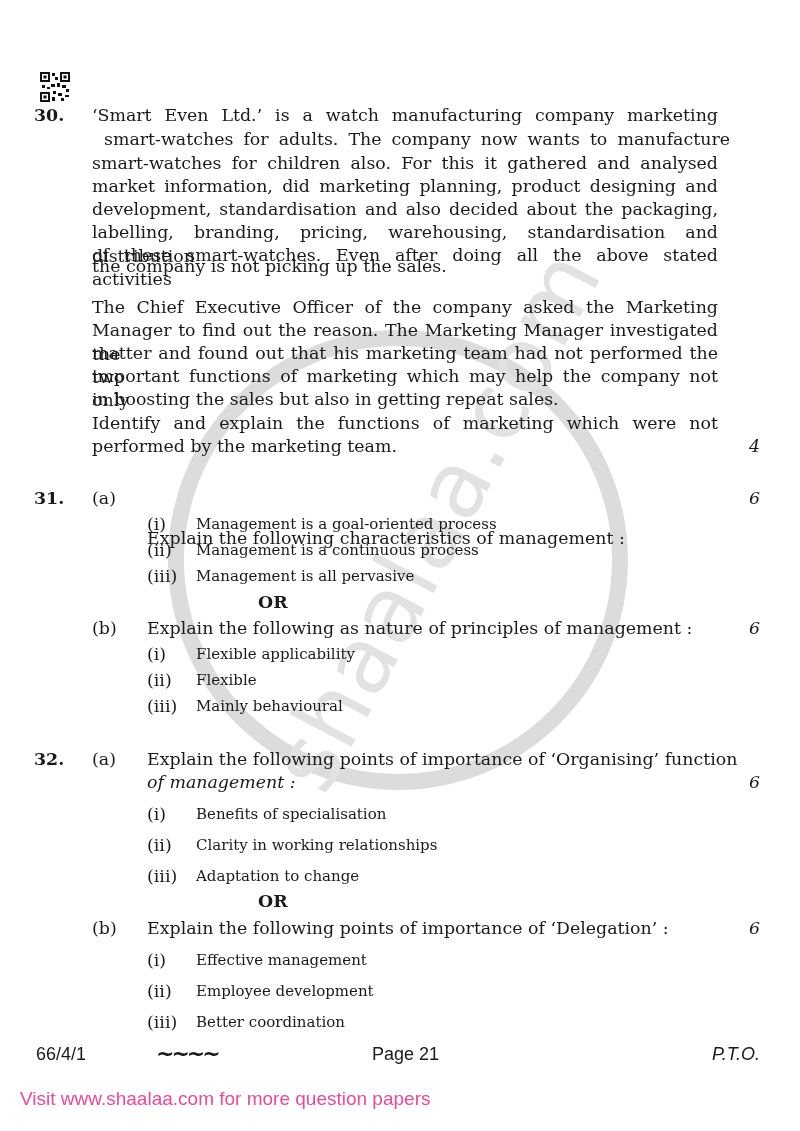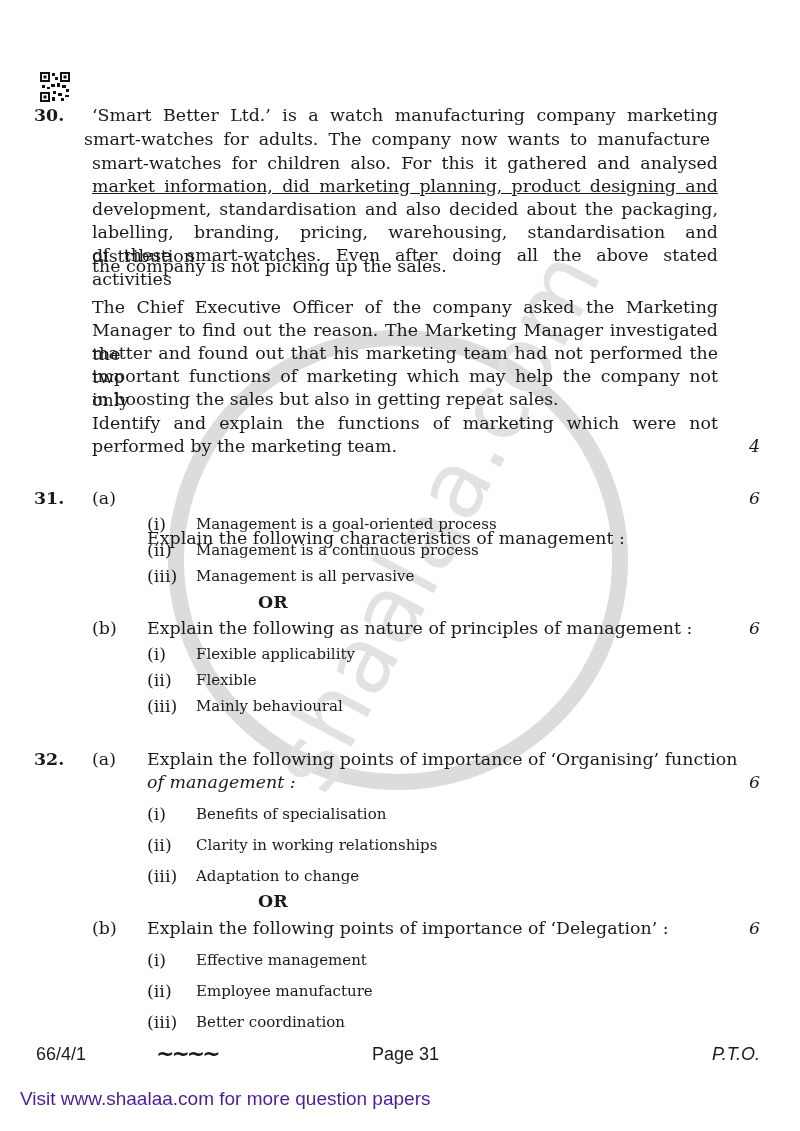--- a/index.html
+++ b/index.html
@@ -34,21 +34,21 @@
     .sub { position: absolute; left: 92px; font-size: 17.4px; line-height: 24px; }
     .roman { position: absolute; left: 147px; font-size: 17.4px; line-height: 24px; }
     .item { position: absolute; left: 196px; font-size: 15px; line-height: 24px; white-space: nowrap; }
     .stem { position: absolute; left: 147px; font-size: 17.4px; line-height: 24px; white-space: nowrap; }
     .or { position: absolute; left: 258px; font-weight: bold; font-size: 17.4px; line-height: 24px; }
 
     .footer { position: absolute; top: 1044px; font-size: 18px; line-height: 20px;
       font-family: "Liberation Sans", "DejaVu Sans", sans-serif; }
     .tilde { position: absolute; left: 156px; top: 1040px; font-size: 22px; font-weight: bold; letter-spacing: -3px; }
     .visit { position: absolute; left: 20px; top: 1088px; font-family: "Liberation Sans", "DejaVu Sans", sans-serif;
-      font-size: 19px; color: #4c1d95; }
+      font-size: 19px; color: #ec4899; }
   </style>
 </head>
 <body>
 
 <div class="page">
 
   <div class="wm-circle"></div>
   <div class="wm-text">shaalaa.com</div>
 
   <svg class="qr" viewBox="0 0 30 30">
@@ -73,24 +73,24 @@
       <rect x="18" y="21" width="4" height="3" fill="#111"></rect>
     <rect x="12" y="25" width="3" height="4" fill="#111"></rect>
       <rect x="21" y="26" width="3" height="3" fill="#111"></rect>
     <rect x="25" y="23" width="4" height="2" fill="#111"></rect>
   </svg>
 
   <div class="content">
 
     <div class="qnum" style="top:103px;">30.</div>
     <div>
-      <div class="line just" style="left:92px;top:103px;width:626px;">‘Smart Better Ltd.’ is a watch manufacturing company marketing</div>
-      <div class="line just" style="left:84px;top:127px;width:626px;">smart-watches for adults. The company now wants to manufacture</div>
+      <div class="line just" style="left:92px;top:103px;width:626px;">‘Smart Even Ltd.’ is a watch manufacturing company marketing</div>
+      <div class="line just" style="left:104px;top:127px;width:626px;">smart-watches for adults. The company now wants to manufacture</div>
       <div class="line just" style="left:92px;top:151px;width:626px;">smart-watches for children also. For this it gathered and analysed</div>
-      <div class="line just" style="left:92px;top:174px;width:626px;text-decoration:underline;">market information, did marketing planning, product designing and</div>
+      <div class="line just" style="left:92px;top:174px;width:626px;">market information, did marketing planning, product designing and</div>
       <div class="line just" style="left:92px;top:197px;width:626px;">development, standardisation and also  decided about the packaging,</div>
       <div class="line just" style="left:92px;top:220px;width:626px;">labelling, branding, pricing, warehousing, standardisation and distribution</div>
       <div class="line just" style="left:92px;top:243px;width:626px;">of these smart-watches. Even after doing all the above stated activities</div>
       <div class="line" style="left:92px;top:254px;">the company is not picking up the sales.</div>
     </div>
     <div>
       <div class="line just" style="left:92px;top:295px;width:626px;">The Chief Executive Officer of the company asked the Marketing</div>
       <div class="line just" style="left:92px;top:318px;width:626px;">Manager to find out the reason. The Marketing Manager investigated the</div>
       <div class="line just" style="left:92px;top:341px;width:626px;">matter and found out that his marketing team had not performed the two</div>
       <div class="line just" style="left:92px;top:364px;width:626px;">important functions of marketing which may help the company not only</div>
@@ -142,24 +142,24 @@
 
     <div class="or" style="top:889px;">OR</div>
 
     <div class="sub" style="top:916px;">(b)</div>
     <div class="stem" style="top:916px;">Explain the following points of importance of ‘Delegation’ :</div>
     <div class="marks" style="top:916px;">6</div>
 
     <div class="roman" style="top:948px;">(i)</div>
     <div class="item" style="top:948px;">Effective management</div>
     <div class="roman" style="top:979px;">(ii)</div>
-    <div class="item" style="top:979px;">Employee manufacture</div>
+    <div class="item" style="top:979px;">Employee development</div>
     <div class="roman" style="top:1010px;">(iii)</div>
     <div class="item" style="top:1010px;">Better coordination</div>
 
     <div class="footer" style="left:36px;">66/4/1</div>
     <div class="tilde">~~~~</div>
-    <div class="footer" style="left:372px;">Page 31</div>
+    <div class="footer" style="left:372px;">Page 21</div>
     <div class="footer" style="right:40px;font-style:italic;text-align:right;">P.T.O.</div>
 
     <div class="visit">Visit www.shaalaa.com for more question papers</div>
   </div>
 </div>
 
 </body></html>

